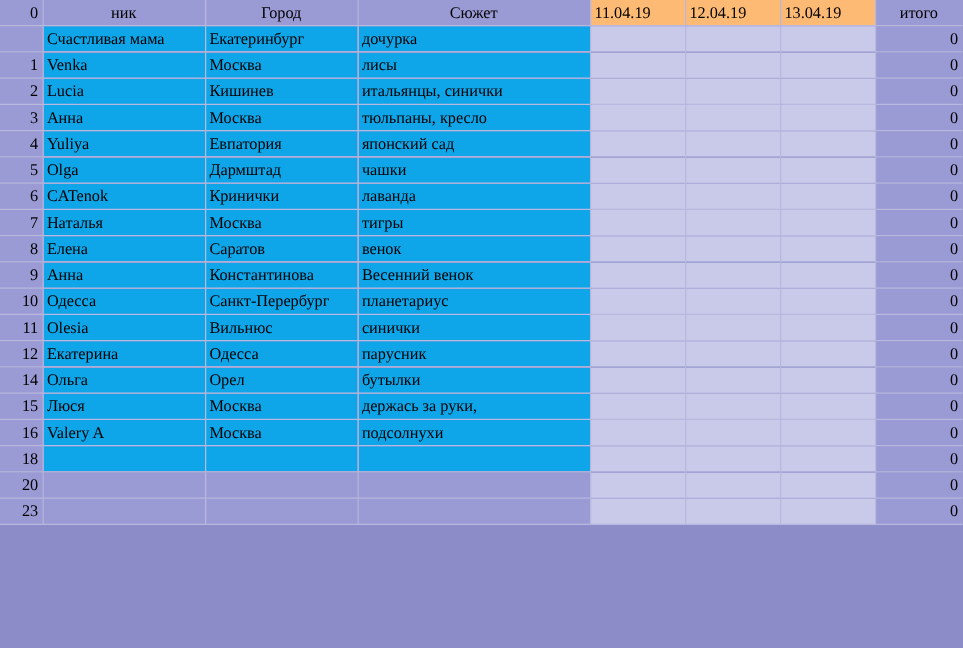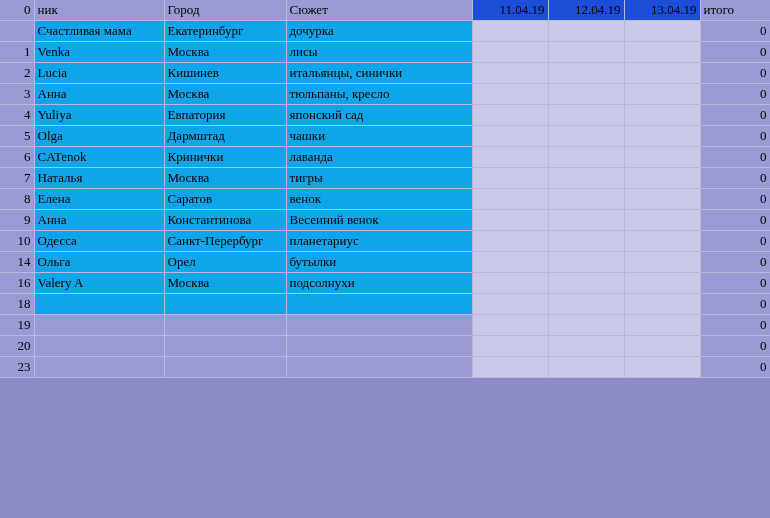--- a/index.html
+++ b/index.html
@@ -60,26 +60,26 @@
     background: #9a9ad4;
     text-align: right;
     padding-right: 5px;
   }
   
   .hdr {
     background: #9a9ad4;
     font-weight: normal;
   }
   .hdr-date {
-    background: #1d4ed8;
-    text-align: right;
+    background: #fdba74;
+    text-align: left;
     padding-right: 4px;
   }
   .hdr-left {
-    text-align: left;
+    text-align: center;
   }
 </style>
 </head>
 <body>
 
 <table class="sheet">
   <colgroup>
     <col class="c-idx">
       <col class="c-nick">
       <col class="c-city">
@@ -205,60 +205,80 @@
       <td class="idx">10</td>
       <td class="cell-text">Одесса</td>
       <td class="cell-text">Санкт-Перербург</td>
       <td class="cell-text">планетариус</td>
       <td class="cell-date"></td>
       <td class="cell-date"></td>
       <td class="cell-date"></td>
       <td class="cell-total">0</td>
     </tr>
     <tr>
+      <td class="idx">11</td>
+      <td class="cell-text">Olesia</td>
+      <td class="cell-text">Вильнюс</td>
+      <td class="cell-text">синички</td>
+      <td class="cell-date"></td>
+      <td class="cell-date"></td>
+      <td class="cell-date"></td>
+      <td class="cell-total">0</td>
+    </tr>
+    <tr>
+      <td class="idx">12</td>
+      <td class="cell-text">Екатерина</td>
+      <td class="cell-text">Одесса</td>
+      <td class="cell-text">парусник</td>
+      <td class="cell-date"></td>
+      <td class="cell-date"></td>
+      <td class="cell-date"></td>
+      <td class="cell-total">0</td>
+    </tr>
+    <tr>
       <td class="idx">14</td>
       <td class="cell-text">Ольга</td>
       <td class="cell-text">Орел</td>
       <td class="cell-text">бутылки</td>
       <td class="cell-date"></td>
       <td class="cell-date"></td>
       <td class="cell-date"></td>
       <td class="cell-total">0</td>
     </tr>
     <tr>
+      <td class="idx">15</td>
+      <td class="cell-text">Люся</td>
+      <td class="cell-text">Москва</td>
+      <td class="cell-text">держась за руки,</td>
+      <td class="cell-date"></td>
+      <td class="cell-date"></td>
+      <td class="cell-date"></td>
+      <td class="cell-total">0</td>
+    </tr>
+    <tr>
       <td class="idx">16</td>
       <td class="cell-text">Valery A</td>
       <td class="cell-text">Москва</td>
       <td class="cell-text">подсолнухи</td>
       <td class="cell-date"></td>
       <td class="cell-date"></td>
       <td class="cell-date"></td>
       <td class="cell-total">0</td>
     </tr>
     <tr>
       <td class="idx">18</td>
       <td class="cell-text"></td>
       <td class="cell-text"></td>
       <td class="cell-text"></td>
       <td class="cell-date"></td>
       <td class="cell-date"></td>
       <td class="cell-date"></td>
       <td class="cell-total">0</td>
     </tr>
     <tr>
-      <td class="idx">19</td>
-      <td class="cell-blank"></td>
-      <td class="cell-blank"></td>
-      <td class="cell-blank"></td>
-      <td class="cell-date"></td>
-      <td class="cell-date"></td>
-      <td class="cell-date"></td>
-      <td class="cell-total">0</td>
-    </tr>
-    <tr>
       <td class="idx">20</td>
       <td class="cell-blank"></td>
       <td class="cell-blank"></td>
       <td class="cell-blank"></td>
       <td class="cell-date"></td>
       <td class="cell-date"></td>
       <td class="cell-date"></td>
       <td class="cell-total">0</td>
     </tr>
     <tr>

